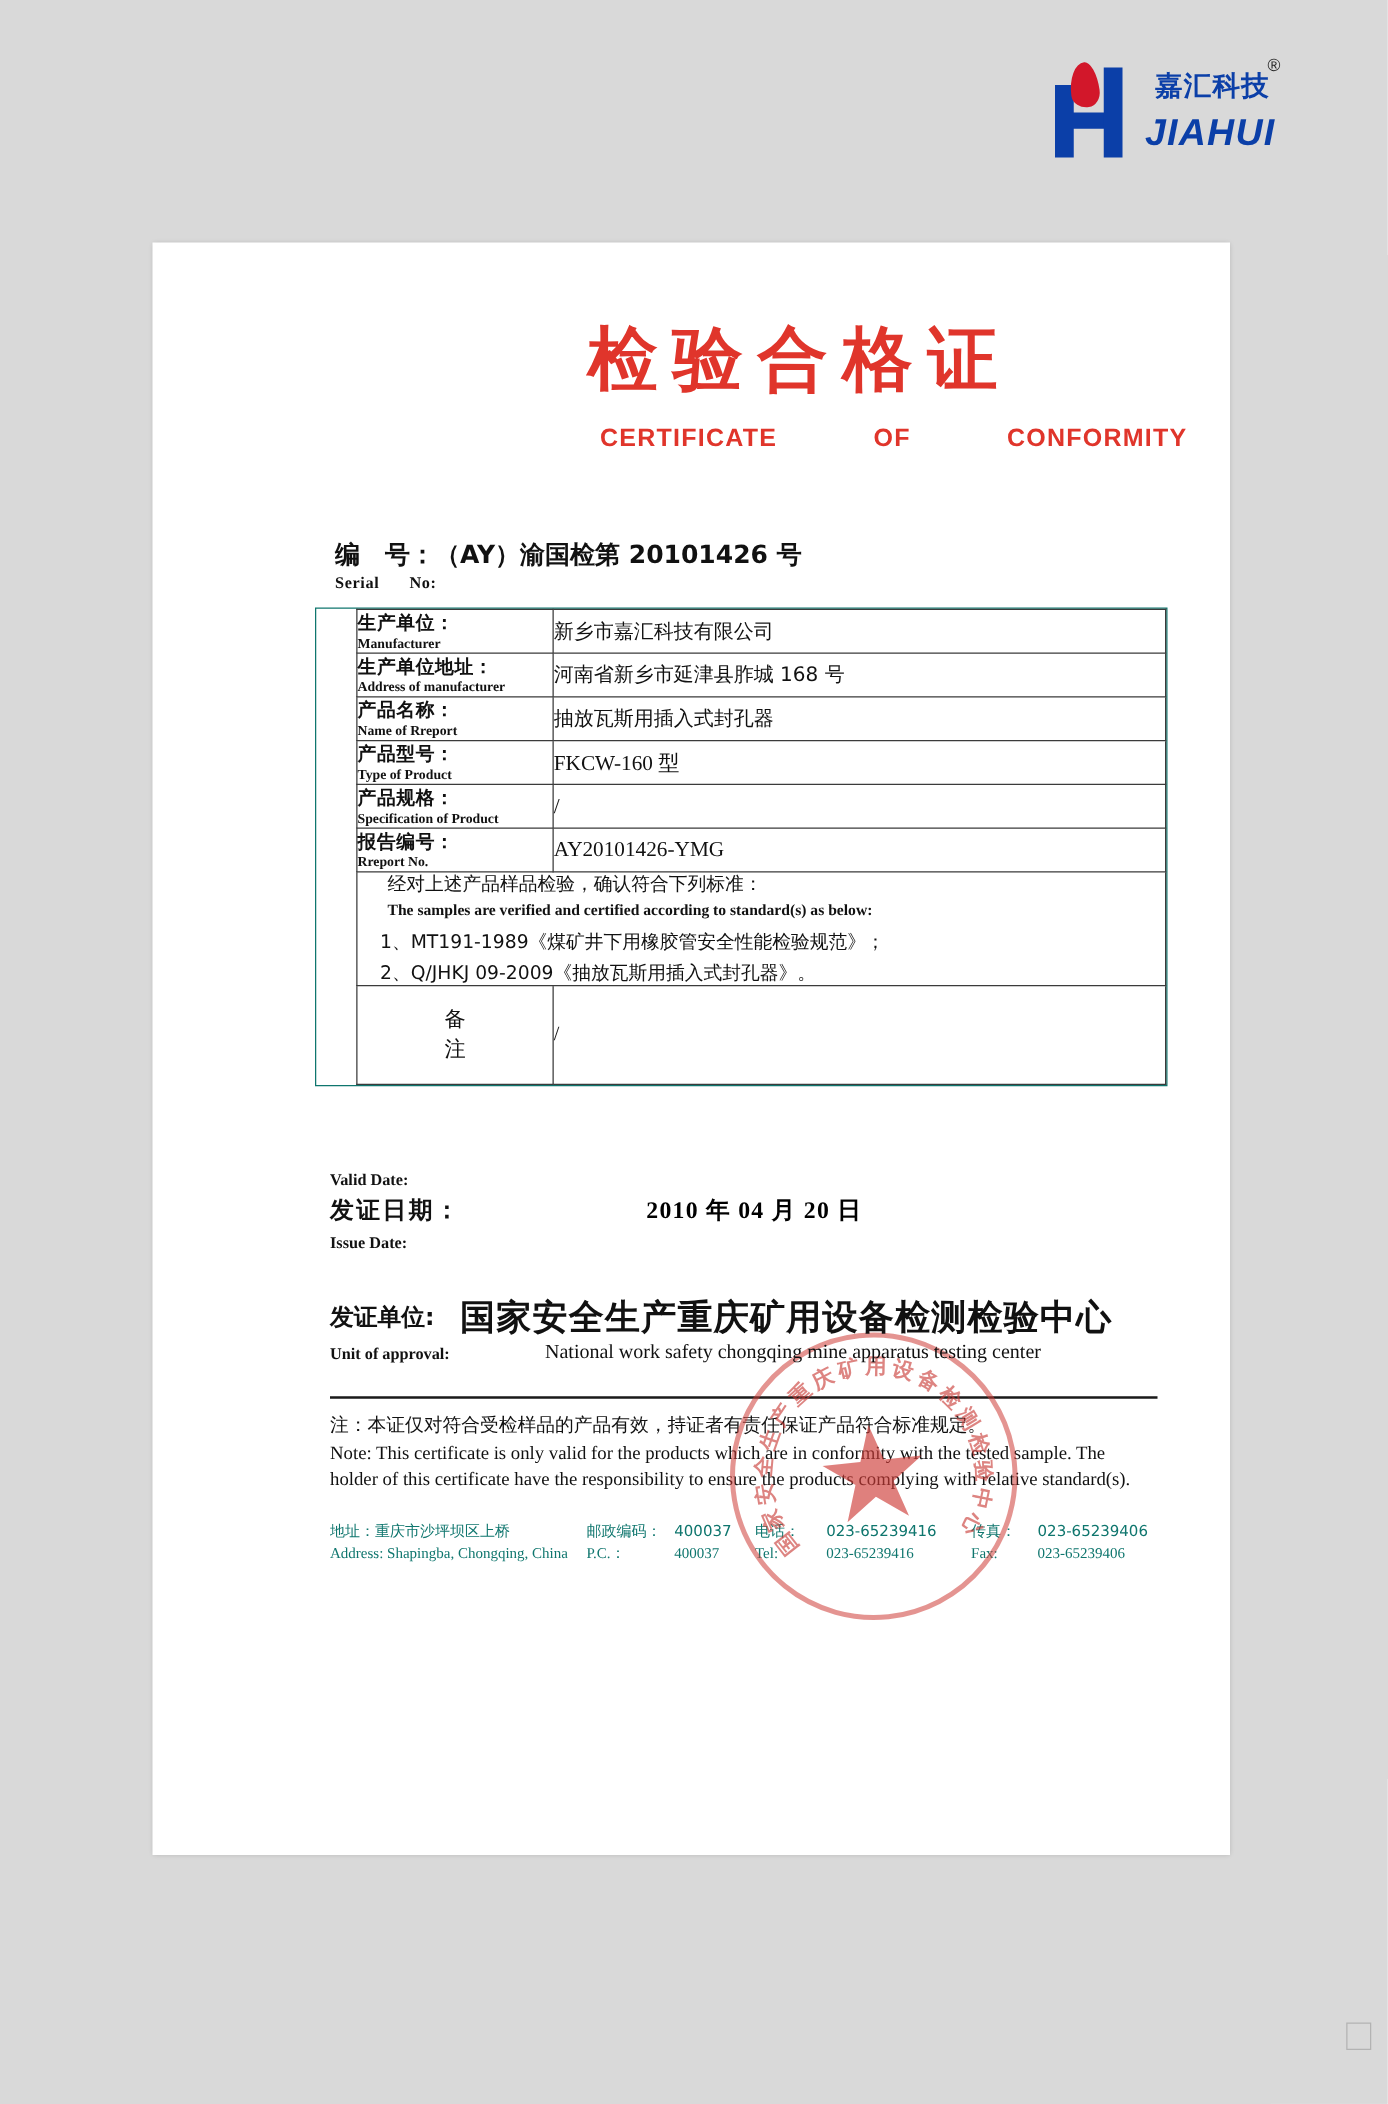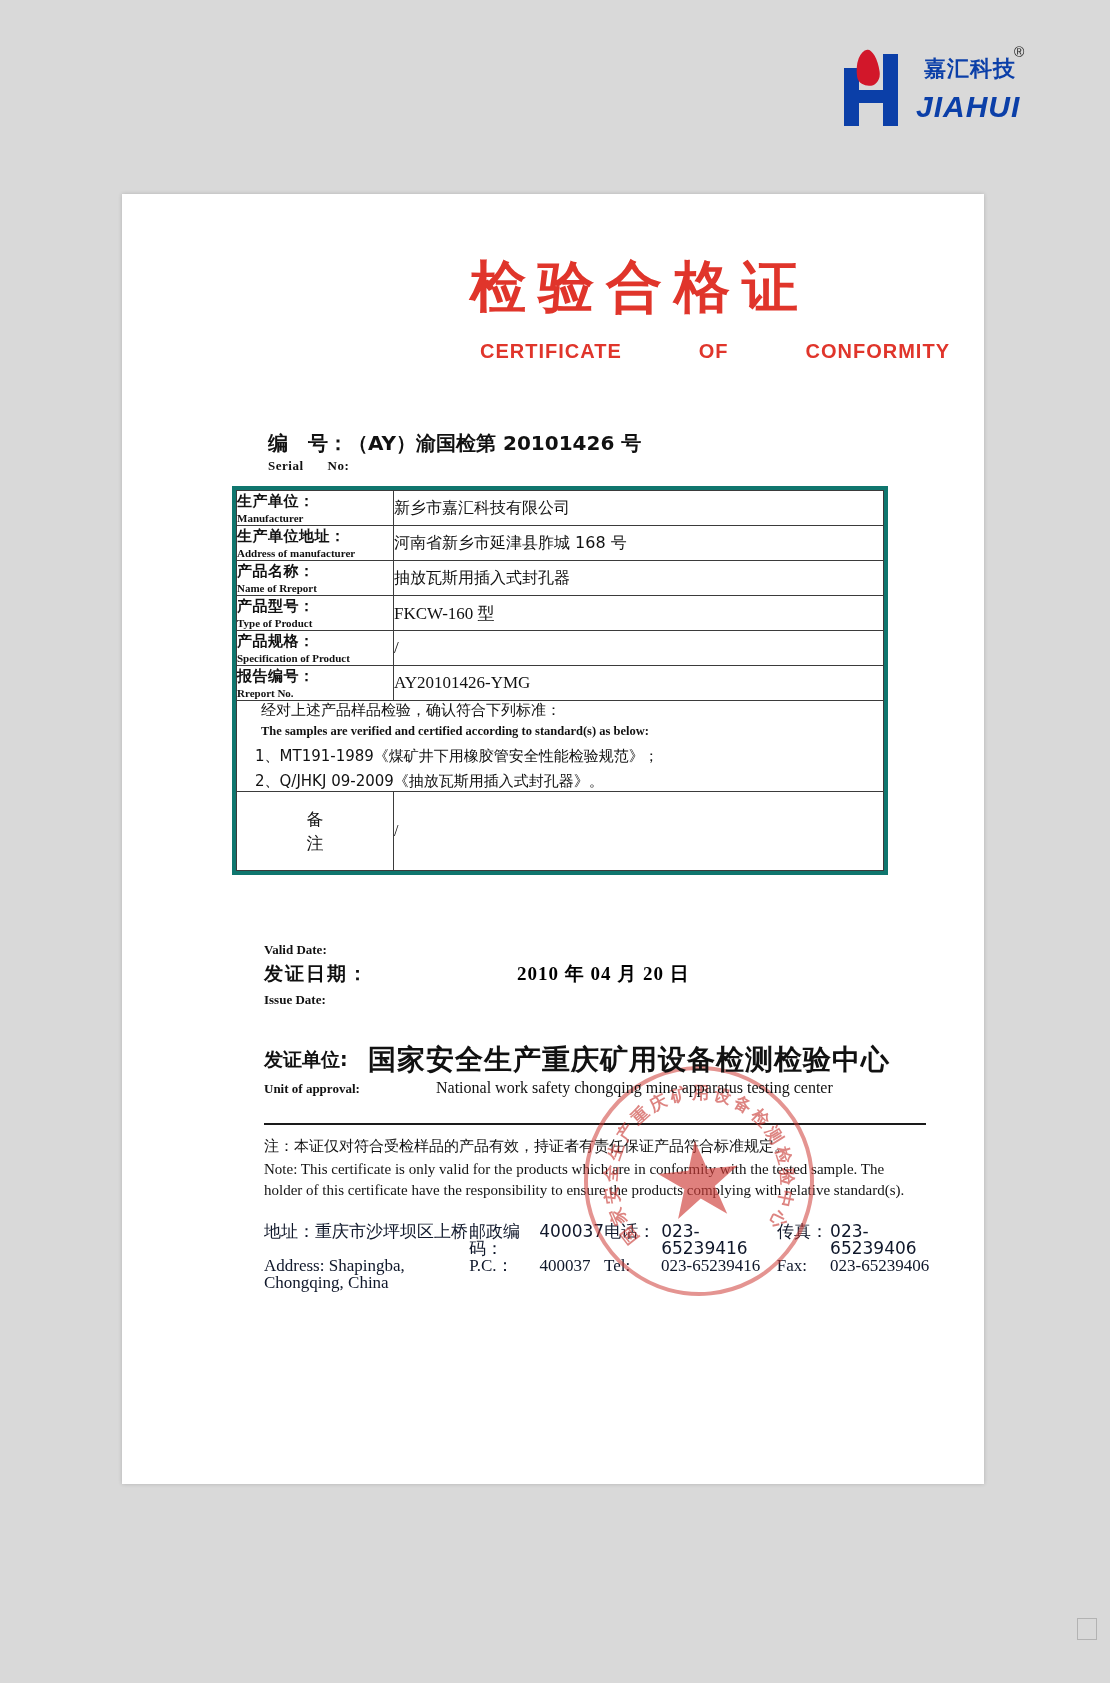--- a/index.html
+++ b/index.html
@@ -228,24 +228,25 @@
     font-size: 13px;
     font-weight: bold;
     color: #111;
     letter-spacing: 0.5px;
   }
   .serial-en .lbl2 { margin-left: 24px; }
 
   
   .tbl {
     position: relative;
-    margin: 8px 0 0 72px;
+    margin: 8px 0 0 92px;
     width: 648px;
-    border: 4px solid #0f766e;
+    border: 1px solid #0f766e;
     border-collapse: collapse;
+    padding-left: 32px;
   }
   .tbl table {
     width: 100%;
     border-collapse: collapse;
   }
   .tbl td {
     border: 1px solid #3b3b3b;
     padding: 0;
     vertical-align: middle;
   }
@@ -461,22 +462,22 @@
     color: #111;
     line-height: 21px;
     margin-top: 2px;
   }
 
   
   .footer {
     position: relative;
     margin: 22px 0 5px 104px;
     width: 680px;
-    font-size: 17px;
-    color: #0f172a;
+    font-size: 12px;
+    color: #0f766e;
   }
   .f-row {
     display: flex;
     line-height: 17px;
   }
   .f-cn { font-family: "DejaVu Sans", sans-serif; }
   .f-en { font-family: "Liberation Serif", serif; }
   .c1 { width: 216px; }
   .c2 { width: 74px; }
   .c3 { width: 68px; }

